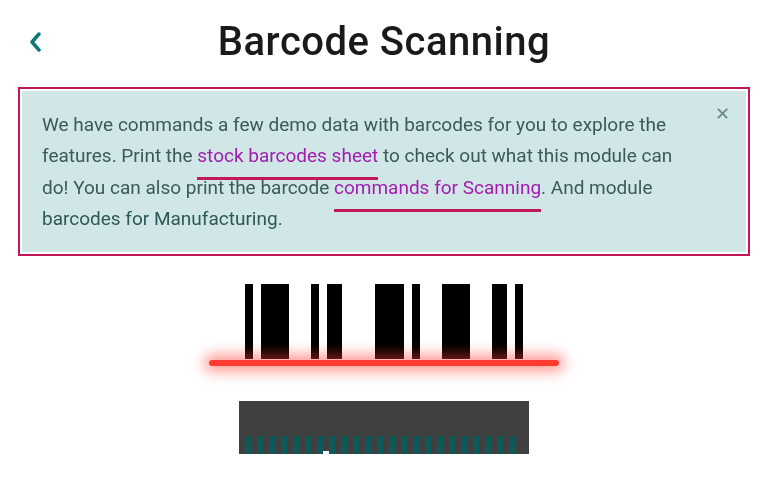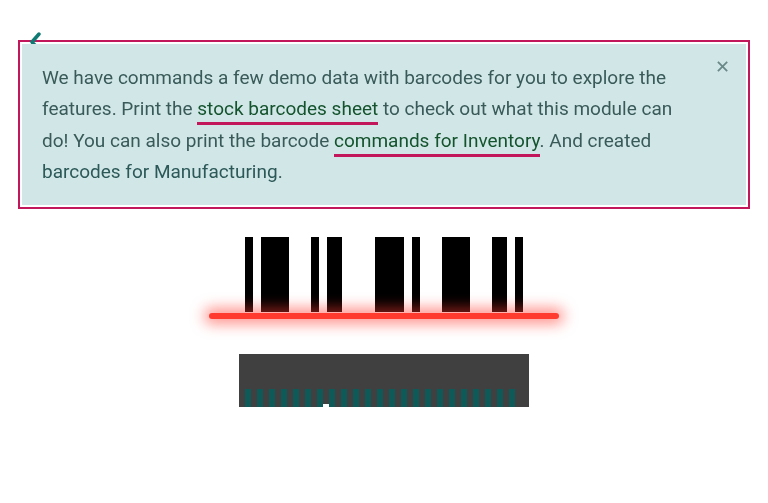--- a/index.html
+++ b/index.html
@@ -50,23 +50,23 @@
   .info-box .close {
     position: absolute;
     top: 14px;
     right: 16px;
     color: #6b8888;
     font-size: 18px;
     cursor: pointer;
     line-height: 1;
   }
   .link1, .link2 {
-    color: #14532d;
+    color: #a21caf;
     border-bottom: 3px solid #c2185b;
-    padding-bottom: 2px;
+    padding-bottom: 10px;
   }
   .link3 {
     color: #2d5858;
   }
   .scanner-area {
     margin-top: 28px;
     display: flex;
     justify-content: center;
   }
   .scanner {
@@ -145,26 +145,27 @@
 </style>
 </head>
 <body>
 
 <div class="header">
   <div class="back-btn">
     <svg width="14" height="20" viewBox="0 0 14 20">
         <path d="M11 2 L4 10 L11 18" stroke="#0e7a73" stroke-width="3.5" fill="none" stroke-linecap="round" stroke-linejoin="round"></path>
       </svg>
   </div>
+  <h1 class="title">Barcode Scanning</h1>
 </div>
 
 <div class="info-box-wrapper">
   <div class="info-box">
     <span class="close">✕</span>
-    <span>We have commands a few demo data with barcodes for you to explore the features. Print the </span><span class="link1">stock barcodes sheet</span><span> to check out what this module can do! You can also print the barcode </span><span class="link2">commands for Inventory</span><span>. And created </span><span class="link3">barcodes for Manufacturing</span><span>.</span>
+    <span>We have commands a few demo data with barcodes for you to explore the features. Print the </span><span class="link1">stock barcodes sheet</span><span> to check out what this module can do! You can also print the barcode </span><span class="link2">commands for Scanning</span><span>. And module </span><span class="link3">barcodes for Manufacturing</span><span>.</span>
   </div>
 </div>
 
 <div class="scanner-area">
   <div class="scanner">
     <div class="barcode-top">
       <div class="bar b-thin"></div>
       <div class="bar b-thick"></div>
       <div class="gap-sm"></div>
       <div class="bar b-thin"></div>

